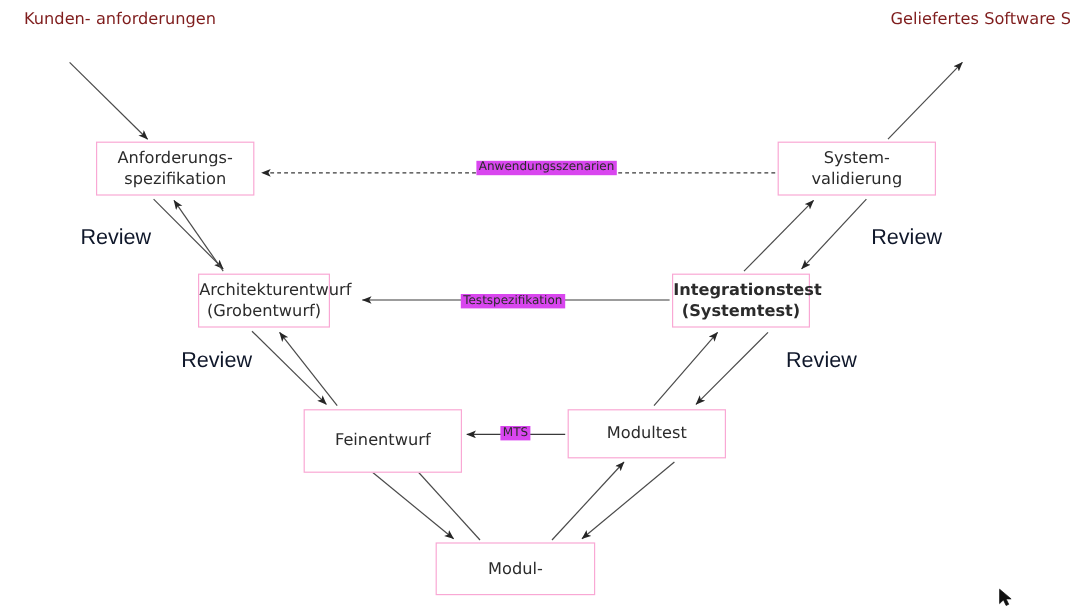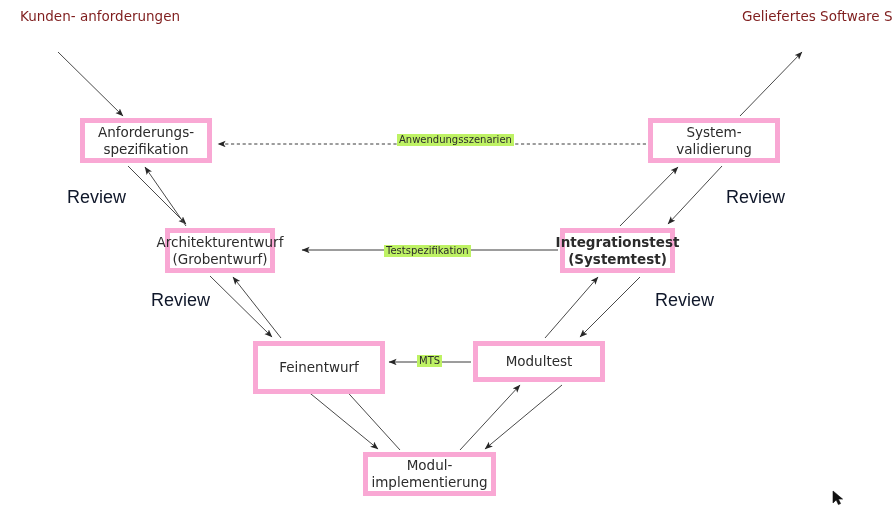--- a/index.html
+++ b/index.html
@@ -21,38 +21,37 @@
   #vsvg {
     position: absolute;
     left: 0;
     top: 0;
     width: 892px;
     height: 509px;
   }
   .node {
     position: absolute;
     box-sizing: border-box;
-    border: 5px solid #f9a8d4;
+    border: 1px solid #f9a8d4;
     background: #ffffff;
     display: flex;
     flex-direction: column;
-    align-items: center;
     justify-content: center;
     color: #2b2b2b;
     font-family: "DejaVu Sans", sans-serif;
     font-size: 13.5px;
     line-height: 17px;
     text-align: center;
     z-index: 4;
     white-space: nowrap;
   }
   .node .ln { display: block; }
   .edge-label {
     position: absolute;
-    background: #bef264;
+    background: #d946ef;
     color: #2b2b2b;
     font-family: "DejaVu Sans", sans-serif;
     font-size: 10px;
     line-height: 12px;
     padding: 0 2px;
     white-space: nowrap;
     z-index: 5;
     text-align: center;
   }
   .flow-label {
@@ -156,21 +155,20 @@
   <div class="node" style="left:253px; top:341px; width:132px; height:53px;">
     <span class="ln">Feinentwurf</span>
   </div>
 
   <div class="node" style="left:473px; top:341px; width:132px; height:41px;">
     <span class="ln">Modultest</span>
   </div>
 
   <div class="node" style="left:363px; top:452px; width:133px; height:44px;">
     <span class="ln">Modul-</span>
-    <span class="ln">implementierung</span>
   </div>
 
   <div class="flow-label" style="left:20px; top:8px;">
     <span class="ln">Kunden-</span>
     <span class="ln">anforderungen</span>
   </div>
 
   <div class="flow-label right" style="left:742px; top:8px;">
     <span class="ln">Geliefertes Software</span>
     <span class="ln">System</span>

